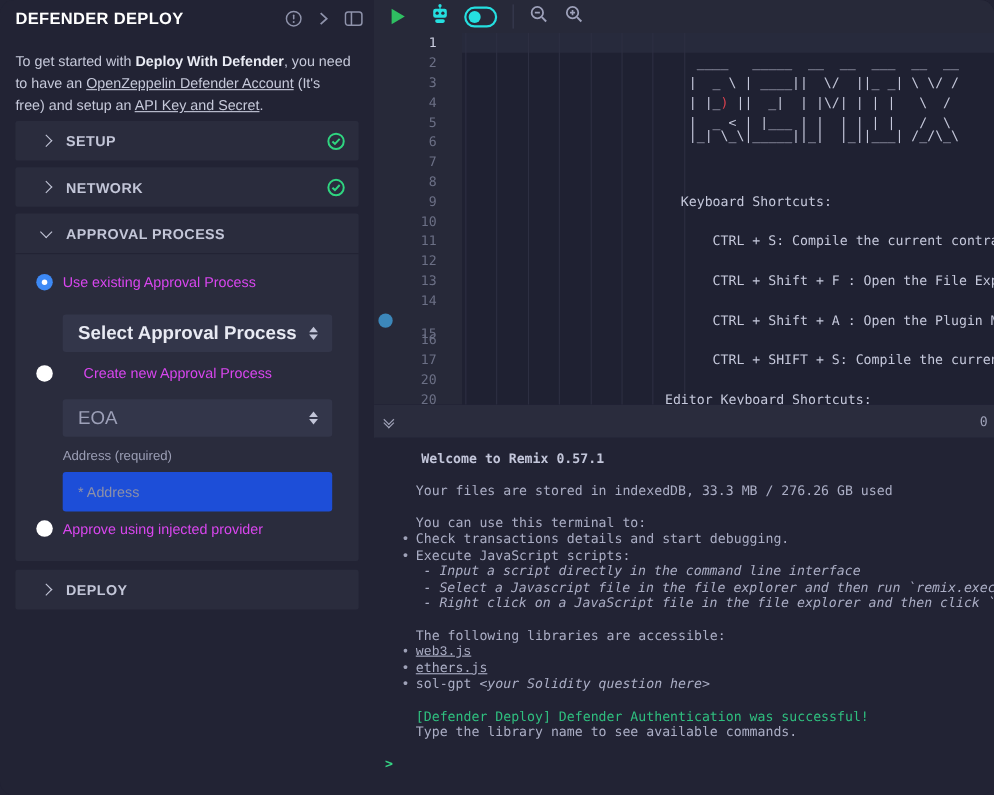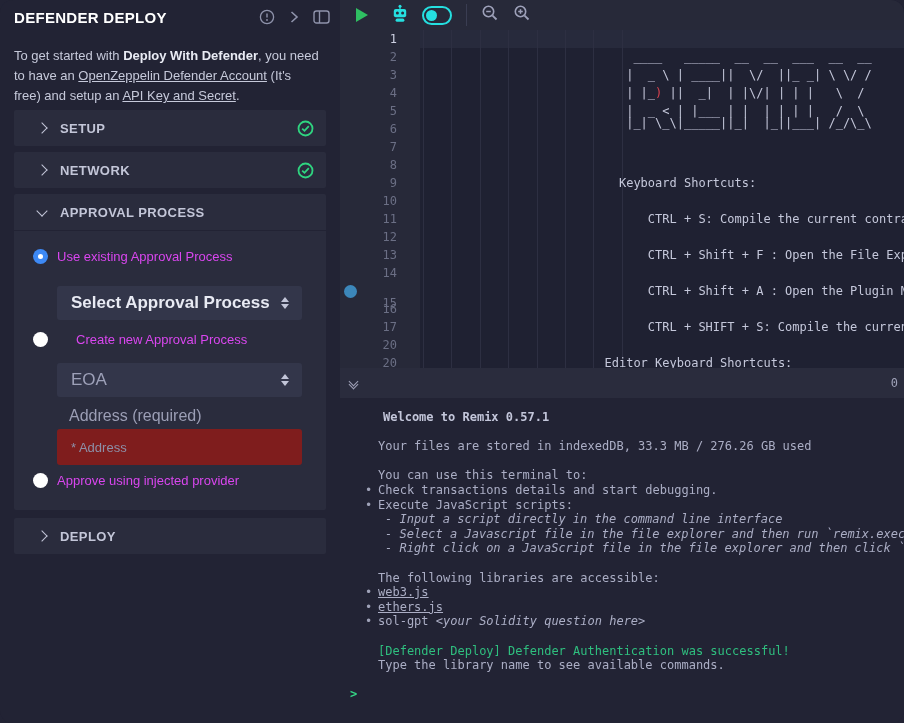--- a/index.html
+++ b/index.html
@@ -29,22 +29,22 @@
   .radio.checked::after{content:'';position:absolute;left:5px;top:5px;width:5px;height:5px;border-radius:50%;background:#ffffff;}
   .radio-label{margin-left:9px;font-size:13px;color:#d946ef;}
   .select{position:absolute;left:43px;width:245px;height:34px;background:#33364a;border-radius:3px;
           display:flex;align-items:center;cursor:pointer;}
   .select .val{margin-left:14px;font-size:17px;flex:1;}
   .val.strong{color:#e8eaf3;font-weight:600;}
   .val.dim{color:#9da0b8;}
   .sort-arrows{margin-right:13px;display:flex;flex-direction:column;gap:2px;}
   .tri-up{width:0;height:0;border-left:4px solid transparent;border-right:4px solid transparent;border-bottom:5px solid #c2c5d8;}
   .tri-down{width:0;height:0;border-left:4px solid transparent;border-right:4px solid transparent;border-top:5px solid #c2c5d8;}
-  .small-label{position:absolute;left:43px;font-size:16px;color:#9b9eb5;margin-left:12px;}
-  .text-input{position:absolute;left:43px;width:245px;height:36px;background:#7f1d1d;border:none;border-radius:3px;
+  .small-label{position:absolute;left:43px;font-size:12px;color:#9b9eb5;}
+  .text-input{position:absolute;left:43px;width:245px;height:36px;background:#1d4ed8;border:none;border-radius:3px;
           box-sizing:border-box;padding:0 14px;font-size:13px;color:#c6c9da;font-family:"Liberation Sans",sans-serif;}
   .text-input::placeholder{color:#8d90a8;}
   
   .editor{position:absolute;left:340px;top:0;width:564px;height:368px;background:#1f2132;}
   .etoolbar{position:absolute;left:0;top:0;right:0;height:30px;background:#272939;border-bottom:1px solid #1d1f2b;
             display:flex;align-items:center;}
   .play{width:0;height:0;border-top:7px solid transparent;border-bottom:7px solid transparent;
         border-left:12px solid #2fbf62;margin-left:16px;cursor:pointer;}
   .robot{margin-left:22px;cursor:pointer;}
   .toggle{margin-left:12px;width:26px;height:15px;border:2.5px solid #25dfe0;border-radius:10px;position:relative;cursor:pointer;}
@@ -279,21 +279,21 @@
       <div class="tline" style="padding-left: 38px;"><span>Your files are stored in indexedDB, 33.3 MB / 276.26 GB used</span></div>
       <div class="tline"></div>
       <div class="tline" style="padding-left: 38px;"><span>You can use this terminal to:</span></div>
       <div class="tline bullet" style="padding-left: 38px;"><span>Check transactions details and start debugging.</span></div>
       <div class="tline bullet" style="padding-left: 38px;"><span>Execute JavaScript scripts:</span></div>
       <div class="tline" style="padding-left: 45px;"><span class="seg-italic">- Input a script directly in the command line interface</span></div>
       <div class="tline" style="padding-left: 45px;"><span class="seg-italic">- Select a Javascript file in the file explorer and then run `remix.execute()`</span></div>
       <div class="tline" style="padding-left: 45px;"><span class="seg-italic">- Right click on a JavaScript file in the file explorer and then click `Run`</span></div>
       <div class="tline"></div>
       <div class="tline" style="padding-left: 38px;"><span>The following libraries are accessible:</span></div>
-      <div class="tline bullet" style="padding-left: 38px;"><span class="seg-tlink">web3.js</span></div>
+      <div class="tline bullet" style="padding-left: 38px; font-family: Liberation Mono, monospace;"><span class="seg-tlink">web3.js</span></div>
       <div class="tline bullet" style="padding-left: 38px;"><span class="seg-tlink">ethers.js</span></div>
       <div class="tline bullet" style="padding-left: 38px;"><span>sol-gpt </span><span class="seg-italic">&lt;your Solidity question here&gt;</span></div>
       <div class="tline"></div>
       <div class="tline" style="padding-left: 38px;"><span class="seg-green">[Defender Deploy] Defender Authentication was successful!</span></div>
       <div class="tline" style="padding-left: 38px;"><span>Type the library name to see available commands.</span></div>
       <div class="tline"></div>
       <div class="tline" style="padding-left: 10px;"><span class="seg-prompt">&gt;</span></div>
     </div>
 
 </div>

